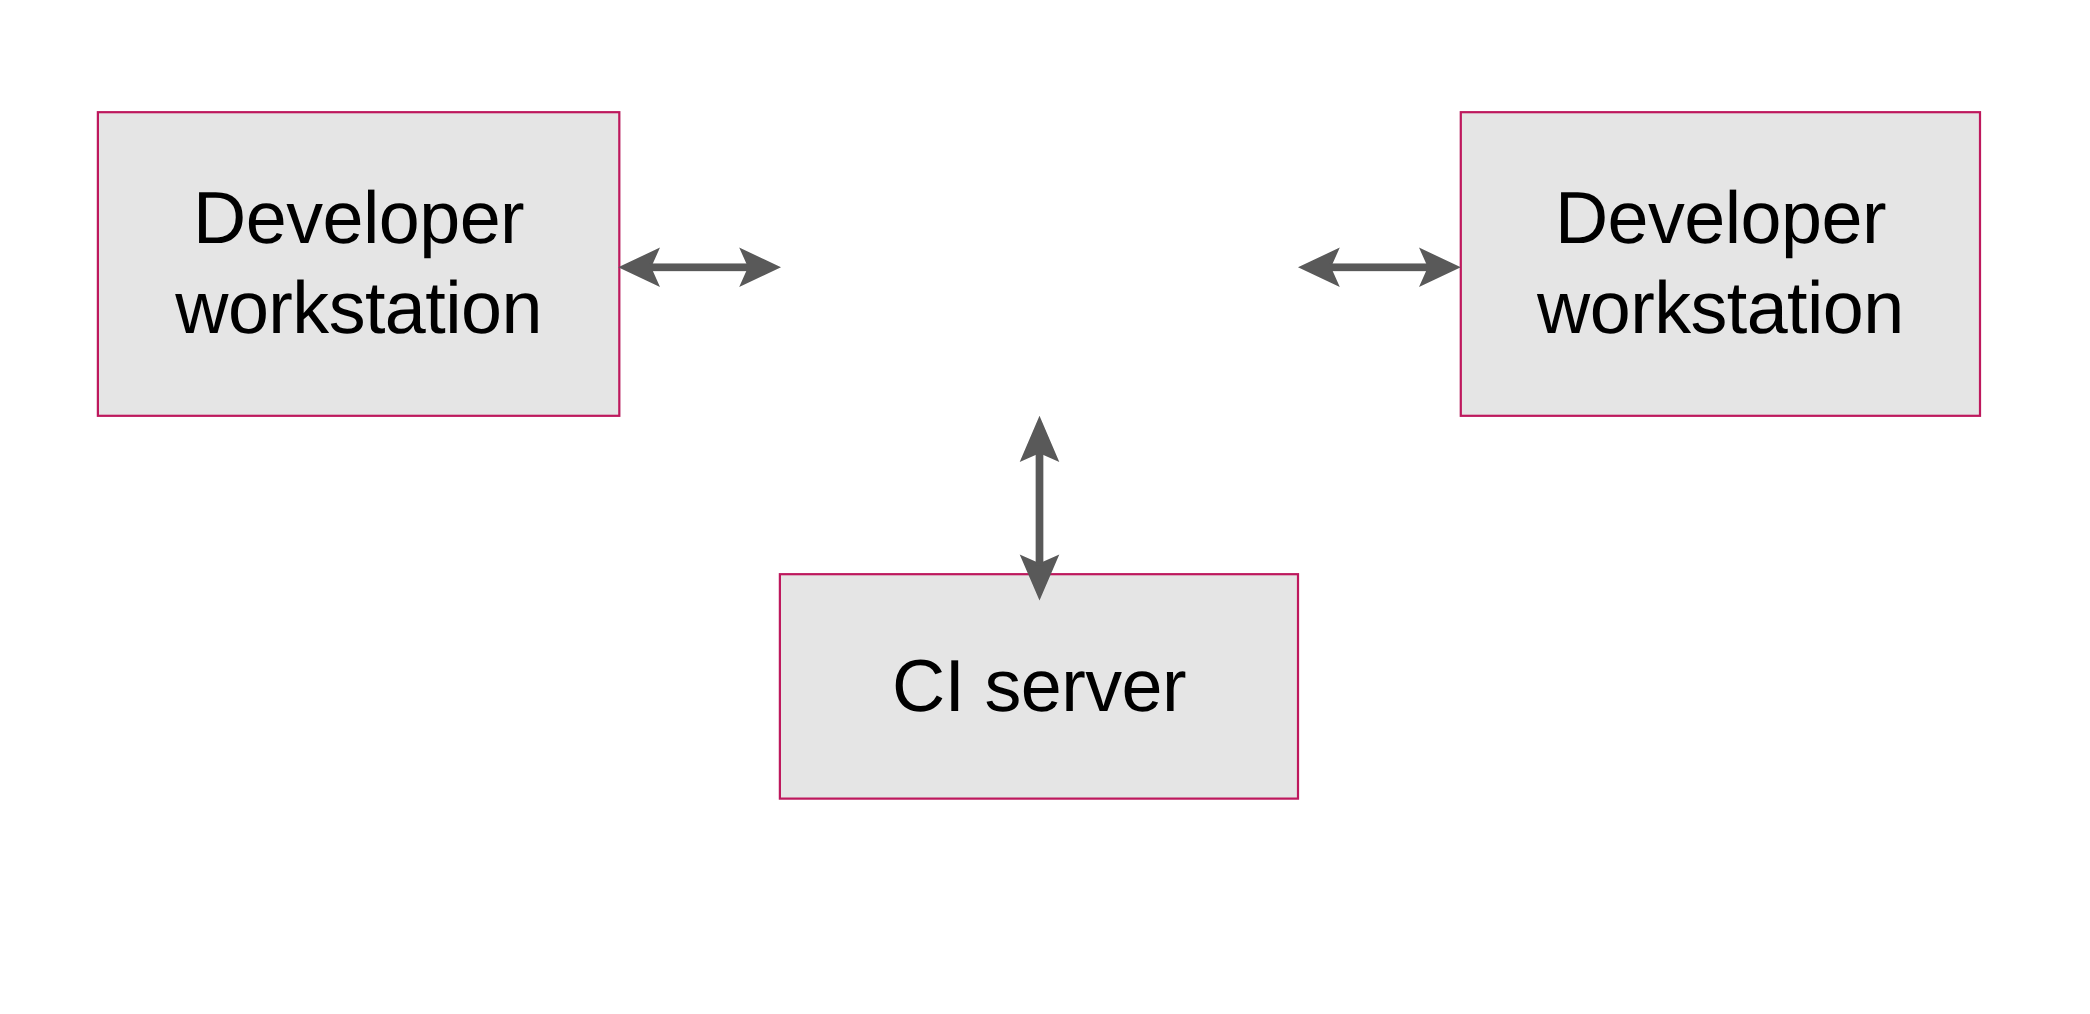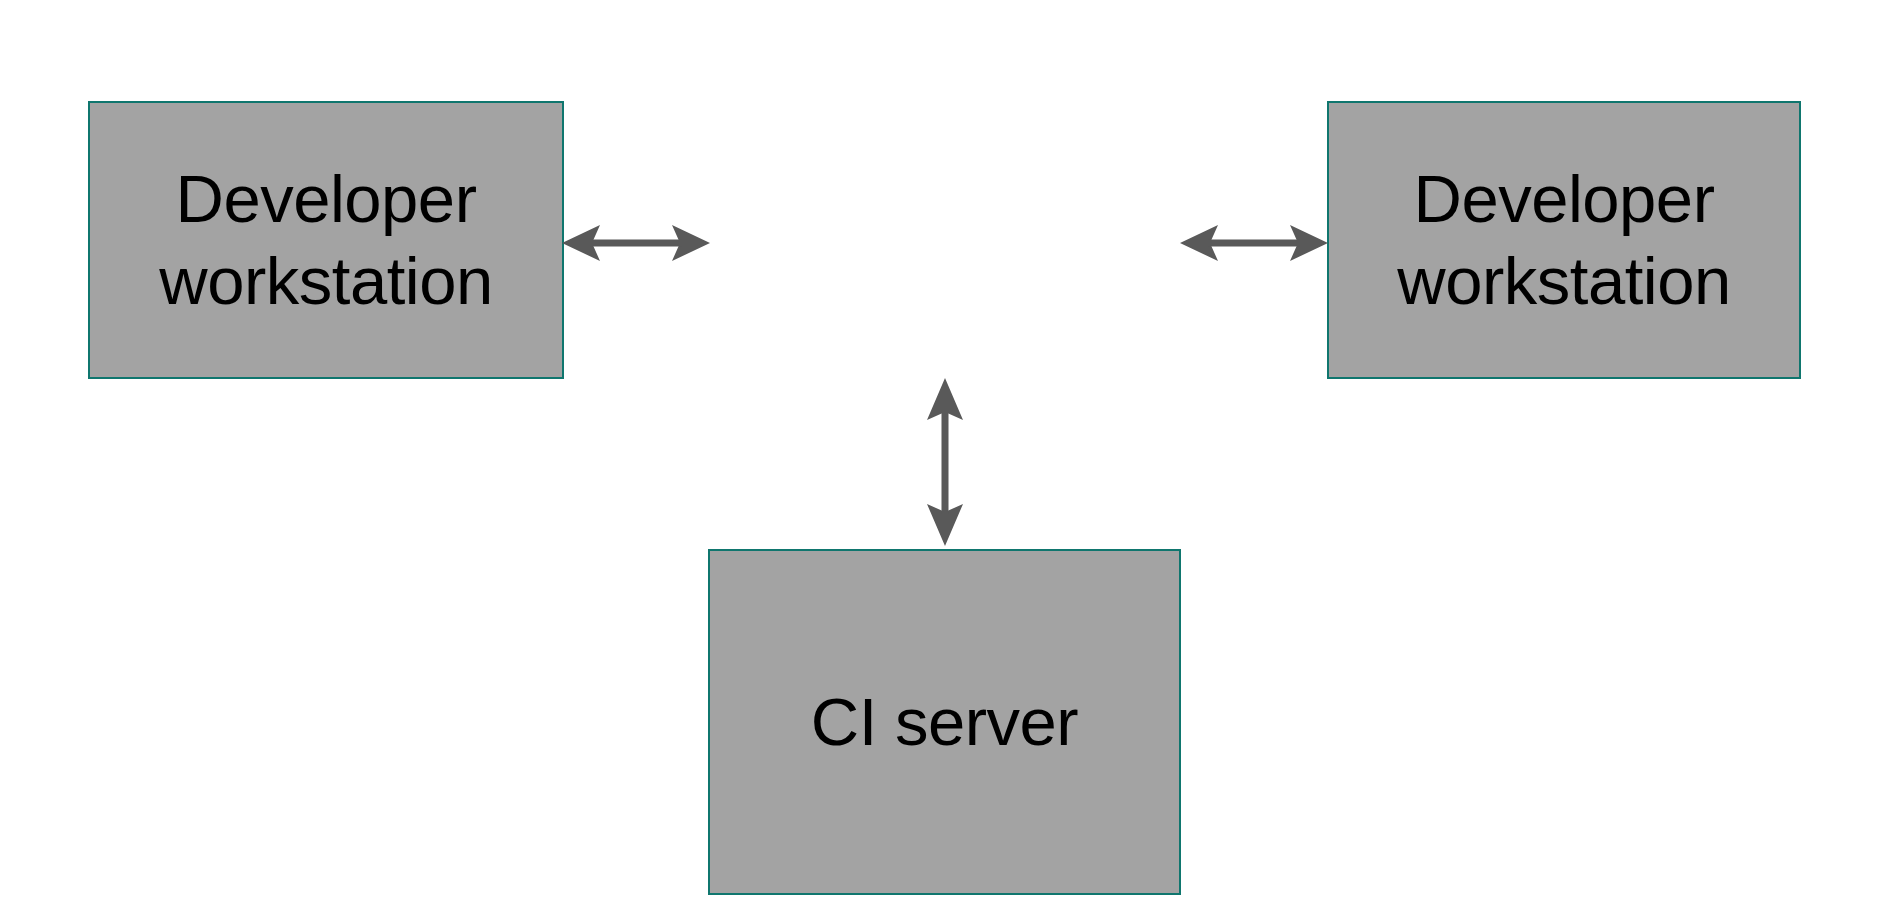--- a/index.html
+++ b/index.html
@@ -13,41 +13,41 @@
   #canvas {
     position: relative;
     width: 1900px;
     height: 922px;
     background: #ffffff;
     overflow: hidden;
   }
   .node {
     position: absolute;
     box-sizing: border-box;
-    background: #a3a3a3;
-    border: 2px solid #0f766e;
+    background: #e5e5e5;
+    border: 2px solid #be185d;
     display: flex;
     align-items: center;
     justify-content: center;
     text-align: center;
   }
   .node-label {
     font-family: "Liberation Sans", sans-serif;
     font-size: 67px;
     font-weight: 400;
     line-height: 1.22;
     color: #000000;
     letter-spacing: -0.5px;
     white-space: pre-line;
     padding: 0 8px;
   }
   .node-left   { left: 88px;   top: 101px; width: 476px; height: 278px; }
   .node-center { left: 708px;  top: 101px; width: 473px; height: 278px; }
   .node-right  { left: 1327px; top: 101px; width: 474px; height: 278px; }
-  .node-ci     { left: 708px;  top: 549px; width: 473px; height: 346px; }
+  .node-ci     { left: 708px;  top: 521px; width: 473px; height: 206px; }
 
   .connector {
     position: absolute;
     pointer-events: none;
   }
   .conn-left   { left: 556px;  top: 205px; width: 160px; height: 76px; }
   .conn-right  { left: 1174px; top: 205px; width: 160px; height: 76px; }
   .conn-down   { left: 907px;  top: 372px; width: 76px;  height: 180px; }
 </style>
 </head>

